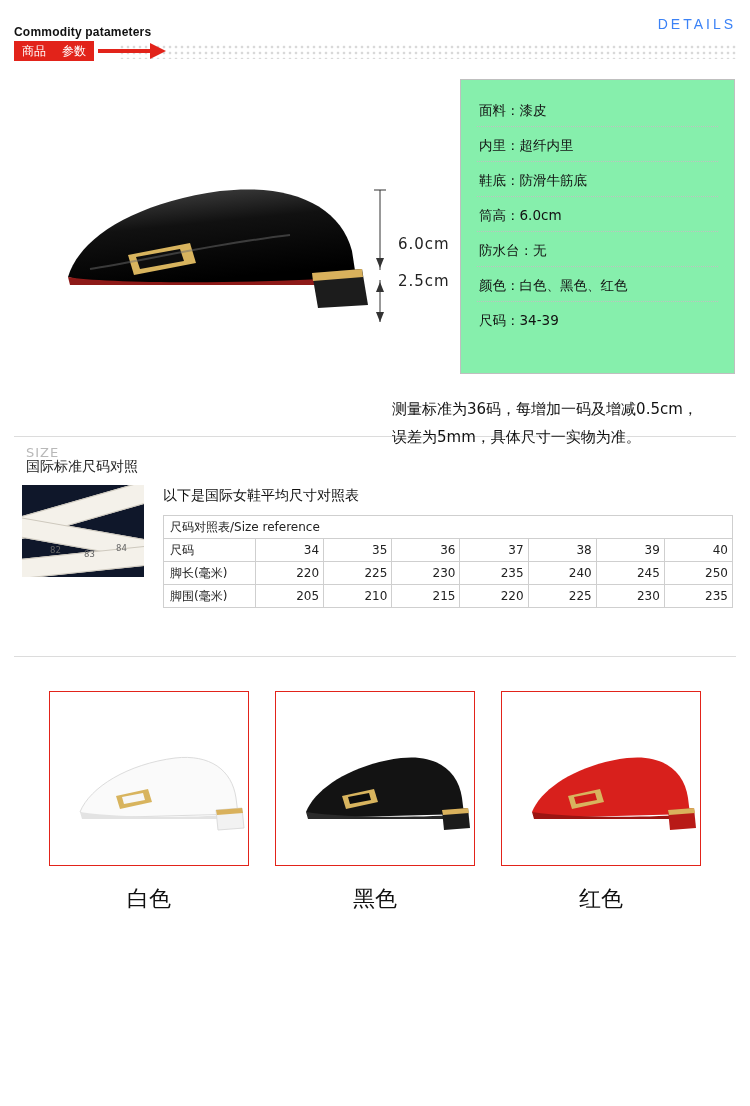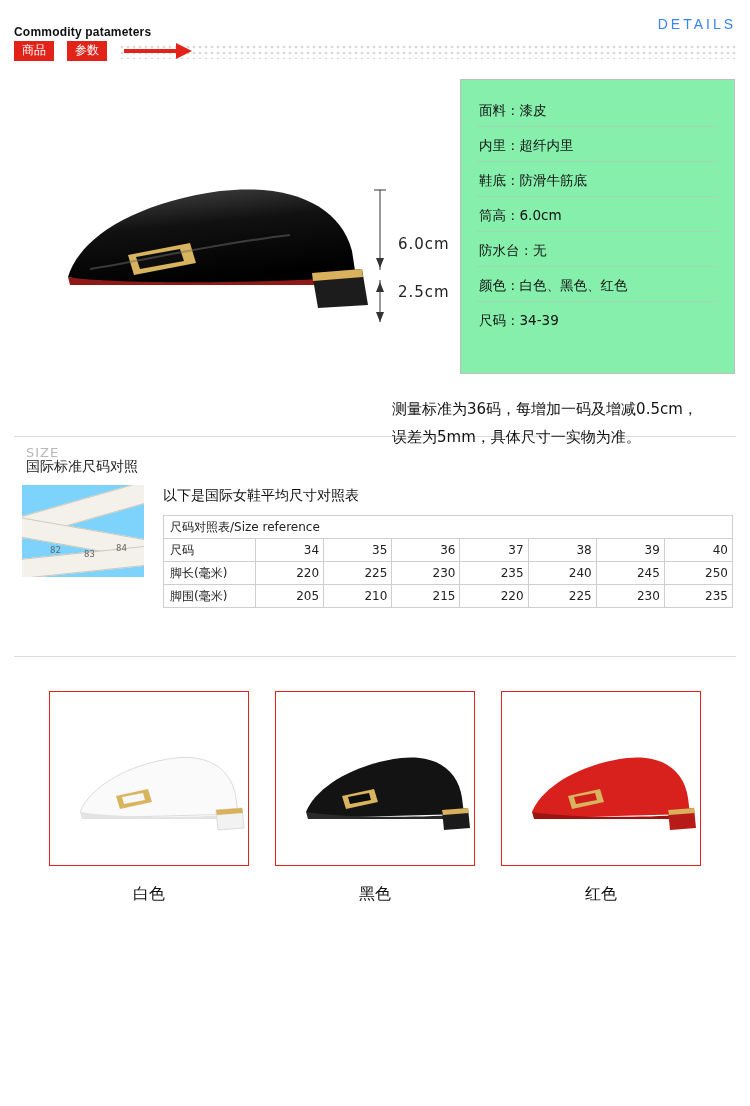--- a/index.html
+++ b/index.html
@@ -27,22 +27,22 @@
   .header-dots {
     position:absolute; left:120px; right:14px; top:45px;
     height:14px;
     background-image:
       radial-gradient(circle at 2px 2px, #d9d9d9 1.5px, transparent 1.6px);
     background-size:6px 6px;
   }
   .tag-row { position:absolute; left:14px; top:41px; display:flex; align-items:center; }
   .tag {
     background:#e2231a; color:#fff; font-size:12px;
-    padding:3px 8px; margin-right:13px; line-height:14px;
-    font-family:Liberation Mono, monospace;
+    padding:3px 8px; margin-right:0; line-height:14px;
+    font-family:Liberation Serif, serif;
   }
   .arrow-box {
     width:72px; height:20px; position:relative; margin-left:4px;
   }
   .arrow-box .bar { position:absolute; left:0; top:8px; width:56px; height:4px; background:#e2231a; }
   .arrow-box .head {
     position:absolute; left:52px; top:2px; width:0; height:0;
     border-top:8px solid transparent; border-bottom:8px solid transparent;
     border-left:16px solid #e2231a;
   }
@@ -52,21 +52,21 @@
 
   .shoe-photo {
     position:absolute; left:40px; top:95px; width:340px; height:160px;
   }
   .dim-marks { position:absolute; left:370px; top:110px; width:120px; height:150px; }
   .dim-label {
     position:absolute; font-size:15px; color:#222;
     font-family:"DejaVu Sans", sans-serif; letter-spacing:1px;
   }
   .dim-6 { left:28px; top:55px; }
-  .dim-25 { left:28px; top:103px;text-align:center; }
+  .dim-25 { left:28px; top:92px;text-align:center; }
 
   .spec-card {
     position:absolute; left:460px; top:9px;
     width:275px; height:295px;
     border:1px solid #bfbfbf;
     background:#86efac;
     padding:12px 16px 0 16px;
   }
   .spec-row {
     border-bottom:1px dotted #c0c0c0;
@@ -91,21 +91,21 @@
   .size-section { position:relative; height:195px; padding-top:8px; }
   .size-caption { position:absolute; left:26px; top:8px; }
   .size-caption .en {
     font-size:13px; color:#b8b8b8; font-family:"DejaVu Sans", sans-serif; letter-spacing:1px;
   }
   .size-caption .cn {
     font-size:14px; color:#222; font-family:"DejaVu Sans", sans-serif; margin-top:-2px;
   }
   .tape-photo {
     position:absolute; left:22px; top:48px; width:122px; height:92px;
-    background:#7dd3fc; overflow:hidden;
+    background:#0f172a; overflow:hidden;
   }
   .tape-photo .band {
     position:absolute; background:#f4f1ea; border:1px solid #cdc8bd;
   }
   .tape-photo .b1 { left:-14px; top:14px; width:150px; height:22px; transform:rotate(-16deg); }
   .tape-photo .b2 { left:-10px; top:44px; width:150px; height:20px; transform:rotate(10deg); }
   .tape-photo .b3 { left:-20px; top:68px; width:150px; height:20px; transform:rotate(-6deg); }
   .tape-photo .num {
     position:absolute; font-size:9px; color:#666; font-family:"DejaVu Sans Mono", monospace;
   }
@@ -132,21 +132,21 @@
 
   
   .colors { position:relative; height:290px; padding-top:34px; }
   .color-row { display:flex; justify-content:center; gap:26px; }
   .color-item { width:200px; }
   .color-box {
     width:200px; height:175px; border:1px solid #e2231a; background:#fff;
     position:relative; overflow:hidden;
   }
   .color-name {
-    text-align:center; font-size:16px; margin-top:18px; color:#111;
+    text-align:center; font-size:22px; margin-top:18px; color:#111;
     font-family:"DejaVu Sans", sans-serif;
   }
 </style>
 </head>
 <body>
 
 <div class="header">
   <div class="header-title">Commodity patameters</div>
   <div class="header-details">DETAILS</div>
   <div class="header-dots"></div>

